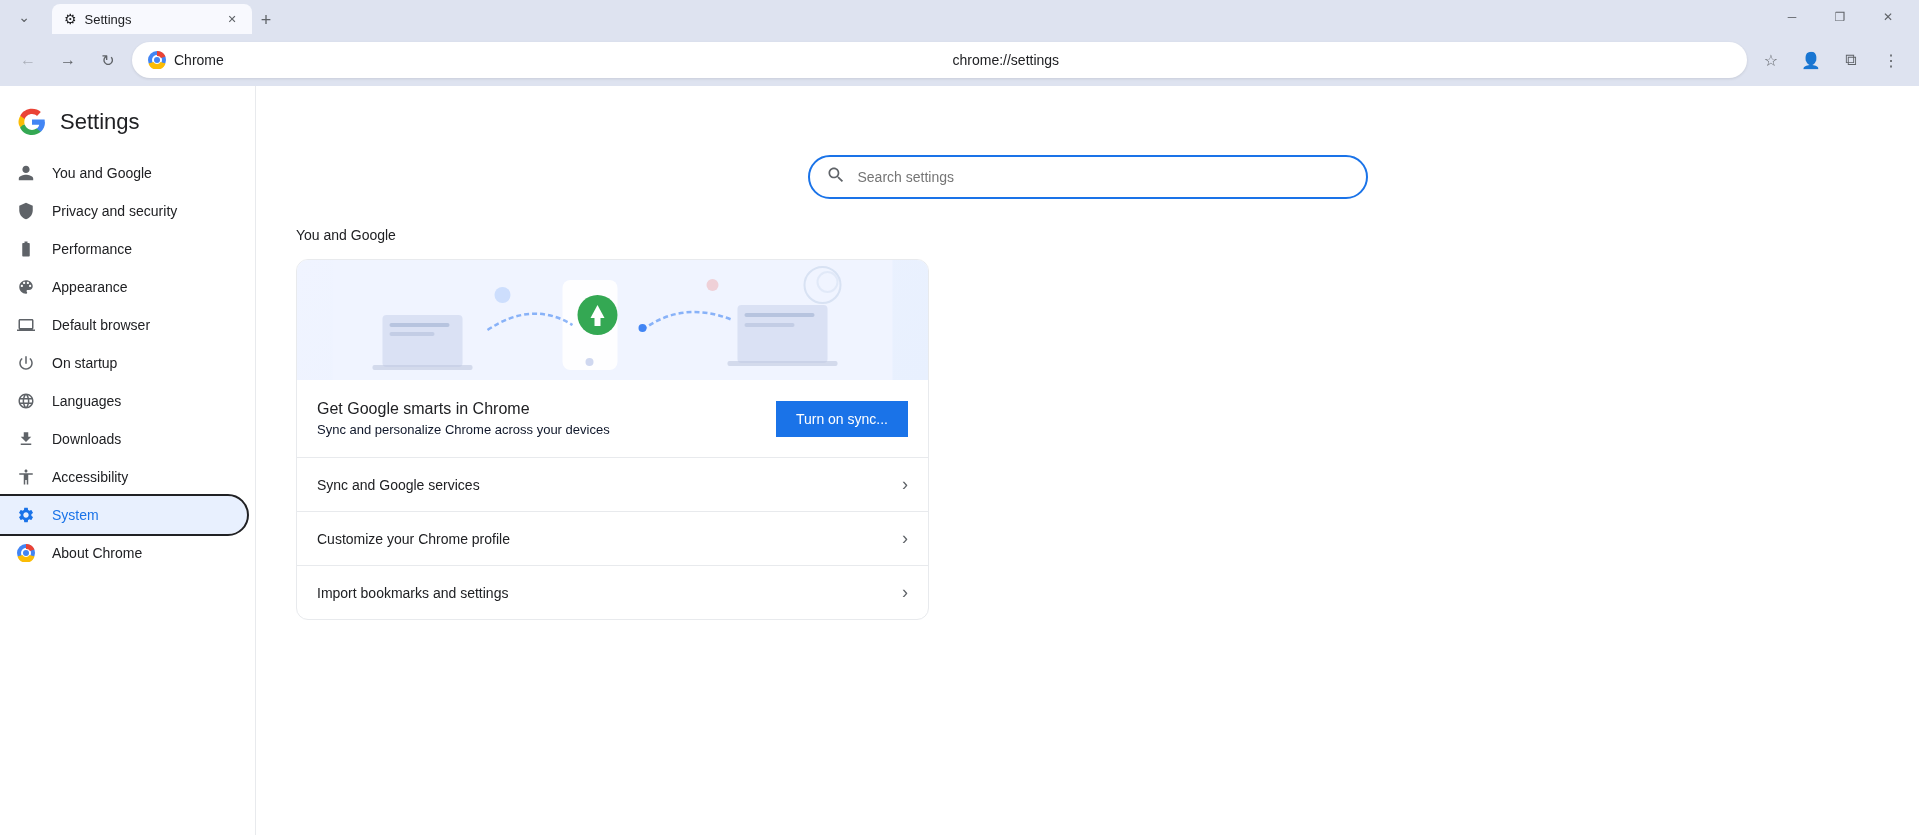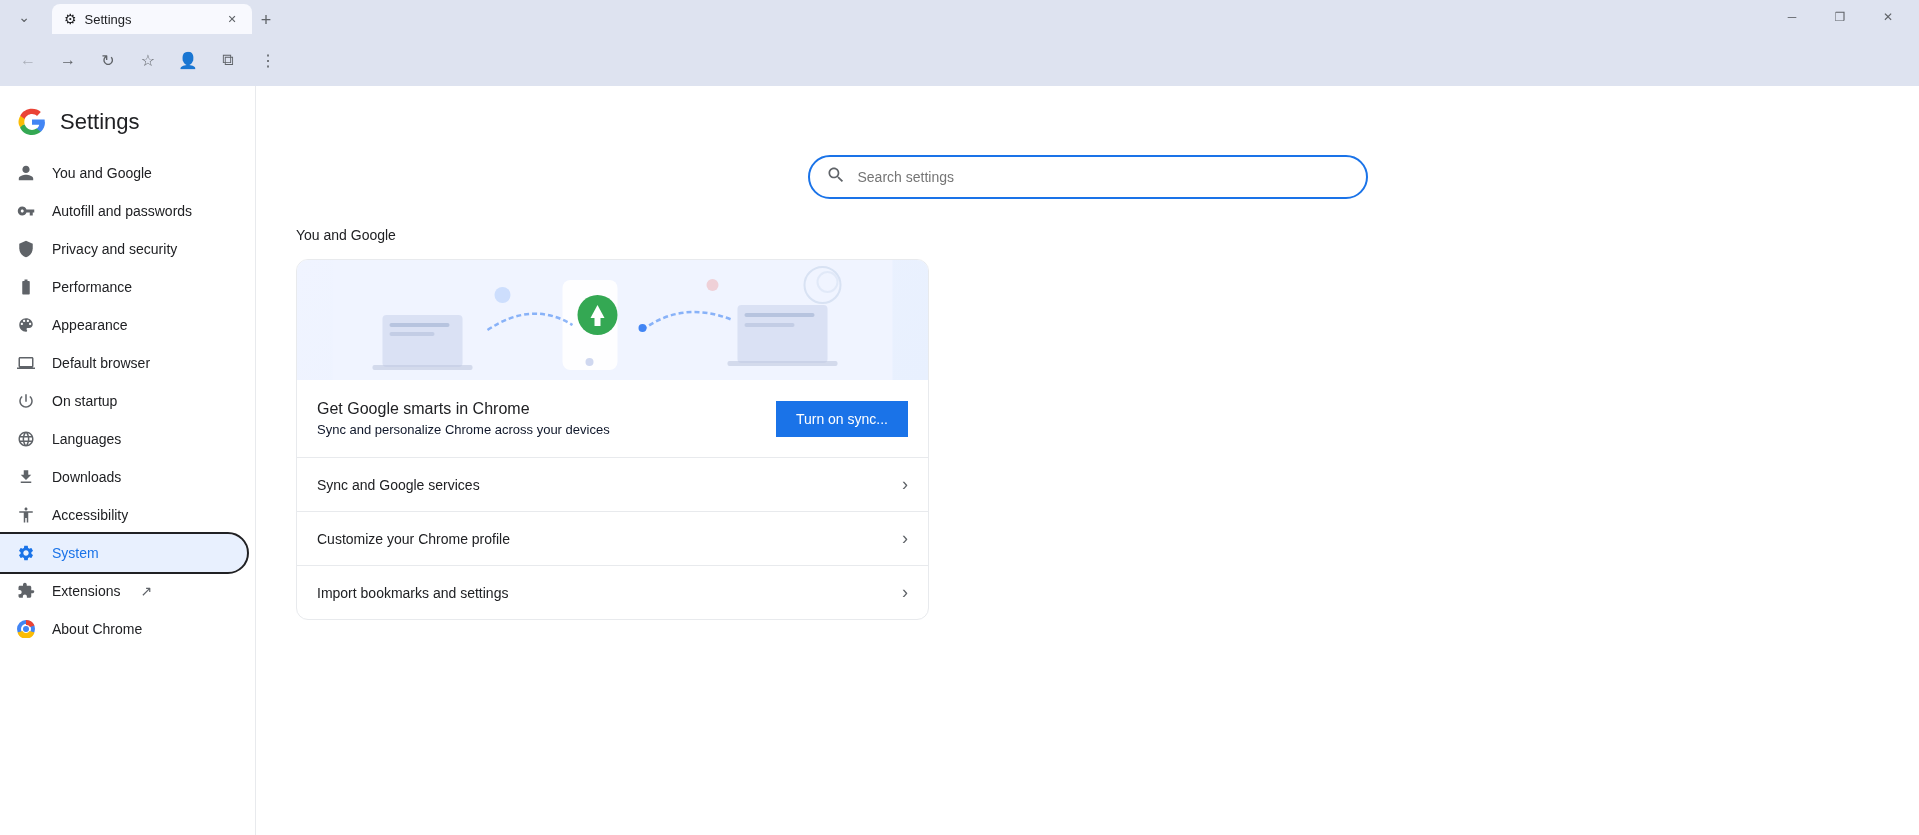--- a/index.html
+++ b/index.html
@@ -293,20 +293,34 @@
     <div class="win-btn">─</div>
     <div class="win-btn">❐</div>
     <div class="win-btn">✕</div>
   </div>
 </div>
 
 <div class="address-bar">
   <div class="nav-btn disabled">←</div>
   <div class="nav-btn">→</div>
   <div class="nav-btn">↻</div>
+  <div class="address-input-wrap">
+
+    <svg width="18" height="18" viewBox="0 0 18 18">
+      <circle cx="9" cy="9" r="9" fill="#4285F4"></circle>
+      <circle cx="9" cy="9" r="5" fill="white"></circle>
+      <circle cx="9" cy="9" r="3" fill="#4285F4"></circle>
+      <path d="M9 0 A9 9 0 0 1 17.5 5.5 L13 7 A4 4 0 0 0 9 5 Z" fill="#EA4335"></path>
+      <path d="M17.5 12.5 A9 9 0 0 1 0.5 12.5 L5.5 11 A4 4 0 0 0 12.5 11 Z" fill="#FBBC05"></path>
+    </svg>
+    <span class="address-text">Chrome</span>
+    <span class="address-text">chrome://settings</span>
+    <div class="address-icons">
+    </div>
+  </div>
   <div class="addr-icon-btn">☆</div>
   <div class="addr-icon-btn">👤</div>
   <div class="addr-icon-btn">⧉</div>
   <div class="addr-icon-btn">⋮</div>
 </div>
 
 <div class="main-layout">
 
   <div class="sidebar">
     <div class="sidebar-header">
@@ -323,28 +337,20 @@
 
     <div class="sidebar-item">
       <span class="sidebar-icon">
         <svg width="18" height="18" viewBox="0 0 24 24" fill="#5f6368">
             <path d="M12 12c2.7 0 4.8-2.1 4.8-4.8S14.7 2.4 12 2.4 7.2 4.5 7.2 7.2 9.3 12 12 12zm0 2.4c-3.2 0-9.6 1.6-9.6 4.8v2.4h19.2v-2.4c0-3.2-6.4-4.8-9.6-4.8z"></path>
           </svg>
       </span>
       <span class="sidebar-item-label">You and Google</span>
     </div>
 
-    <div class="sidebar-item">
-      <span class="sidebar-icon">
-        <svg width="18" height="18" viewBox="0 0 24 24" fill="#5f6368">
-            <path d="M12.65 10C11.83 7.67 9.61 6 7 6c-3.31 0-6 2.69-6 6s2.69 6 6 6c2.61 0 4.83-1.67 5.65-4H17v4h4v-4h2v-4H12.65zM7 14c-1.1 0-2-.9-2-2s.9-2 2-2 2 .9 2 2-.9 2-2 2z"></path>
-          </svg>
-      </span>
-      <span class="sidebar-item-label">Autofill and passwords</span>
-    </div>
 
     <div class="sidebar-item">
       <span class="sidebar-icon">
         <svg width="18" height="18" viewBox="0 0 24 24" fill="#5f6368">
             <path d="M12 1L3 5v6c0 5.55 3.84 10.74 9 12 5.16-1.26 9-6.45 9-12V5l-9-4z"></path>
           </svg>
       </span>
       <span class="sidebar-item-label">Privacy and security</span>
     </div>
 
@@ -416,29 +422,20 @@
     <div class="sidebar-item active" style="position:relative; border-radius: 0 24px 24px 0; outline: 2px solid #202124;">
       <span class="sidebar-icon">
         <svg width="18" height="18" viewBox="0 0 24 24" fill="#1a73e8">
             <path d="M19.14,12.94c0.04-0.3,0.06-0.61,0.06-0.94c0-0.32-0.02-0.64-0.07-0.94l2.03-1.58c0.18-0.14,0.23-0.41,0.12-0.61 l-1.92-3.32c-0.12-0.22-0.37-0.29-0.59-0.22l-2.39,0.96c-0.5-0.38-1.03-0.7-1.62-0.94L14.4,2.81c-0.04-0.24-0.24-0.41-0.48-0.41 h-3.84c-0.24,0-0.43,0.17-0.47,0.41L9.25,5.35C8.66,5.59,8.12,5.92,7.63,6.29L5.24,5.33c-0.22-0.08-0.47,0-0.59,0.22L2.74,8.87 C2.62,9.08,2.66,9.34,2.86,9.48l2.03,1.58C4.84,11.36,4.8,11.69,4.8,12s0.02,0.64,0.07,0.94l-2.03,1.58 c-0.18,0.14-0.23,0.41-0.12,0.61l1.92,3.32c0.12,0.22,0.37,0.29,0.59,0.22l2.39-0.96c0.5,0.38,1.03,0.7,1.62,0.94l0.36,2.54 c0.05,0.24,0.24,0.41,0.48,0.41h3.84c0.24,0,0.44-0.17,0.47-0.41l0.36-2.54c0.59-0.24,1.13-0.56,1.62-0.94l2.39,0.96 c0.22,0.08,0.47,0,0.59-0.22l1.92-3.32c0.12-0.22,0.07-0.47-0.12-0.61L19.14,12.94z M12,15.6c-1.98,0-3.6-1.62-3.6-3.6 s1.62-3.6,3.6-3.6s3.6,1.62,3.6,3.6S13.98,15.6,12,15.6z"></path>
           </svg>
       </span>
       <span class="sidebar-item-label">System</span>
     </div>
 
 
-    <div class="sidebar-item">
-      <span class="sidebar-icon">
-        <svg width="18" height="18" viewBox="0 0 24 24" fill="#5f6368">
-            <path d="M20.5 11H19V7c0-1.1-.9-2-2-2h-4V3.5C13 2.12 11.88 1 10.5 1S8 2.12 8 3.5V5H4c-1.1 0-1.99.9-1.99 2v3.8H3.5c1.49 0 2.7 1.21 2.7 2.7s-1.21 2.7-2.7 2.7H2V19c0 1.1.9 2 2 2h3.8v-1.5c0-1.49 1.21-2.7 2.7-2.7 1.49 0 2.7 1.21 2.7 2.7V21H17c1.1 0 2-.9 2-2v-4h1.5c1.38 0 2.5-1.12 2.5-2.5S21.88 11 20.5 11z"></path>
-          </svg>
-      </span>
-      <span class="sidebar-item-label">Extensions</span>
-      <span style="font-size:14px; color:#5f6368; margin-left:4px;">↗</span>
-    </div>
 
     <div class="sidebar-item">
       <span class="sidebar-icon">
         <svg width="18" height="18" viewBox="0 0 18 18">
           <circle cx="9" cy="9" r="9" fill="#4285F4"></circle>
           <circle cx="9" cy="9" r="5" fill="white"></circle>
           <circle cx="9" cy="9" r="3" fill="#4285F4"></circle>
           <path d="M9 0 A9 9 0 0 1 17.5 5.5 L13 7 A4 4 0 0 0 9 5 Z" fill="#EA4335"></path>
           <path d="M17.5 12.5 A9 9 0 0 1 0.5 12.5 L5.5 11 A4 4 0 0 0 12.5 11 Z" fill="#FBBC05"></path>
         </svg>

